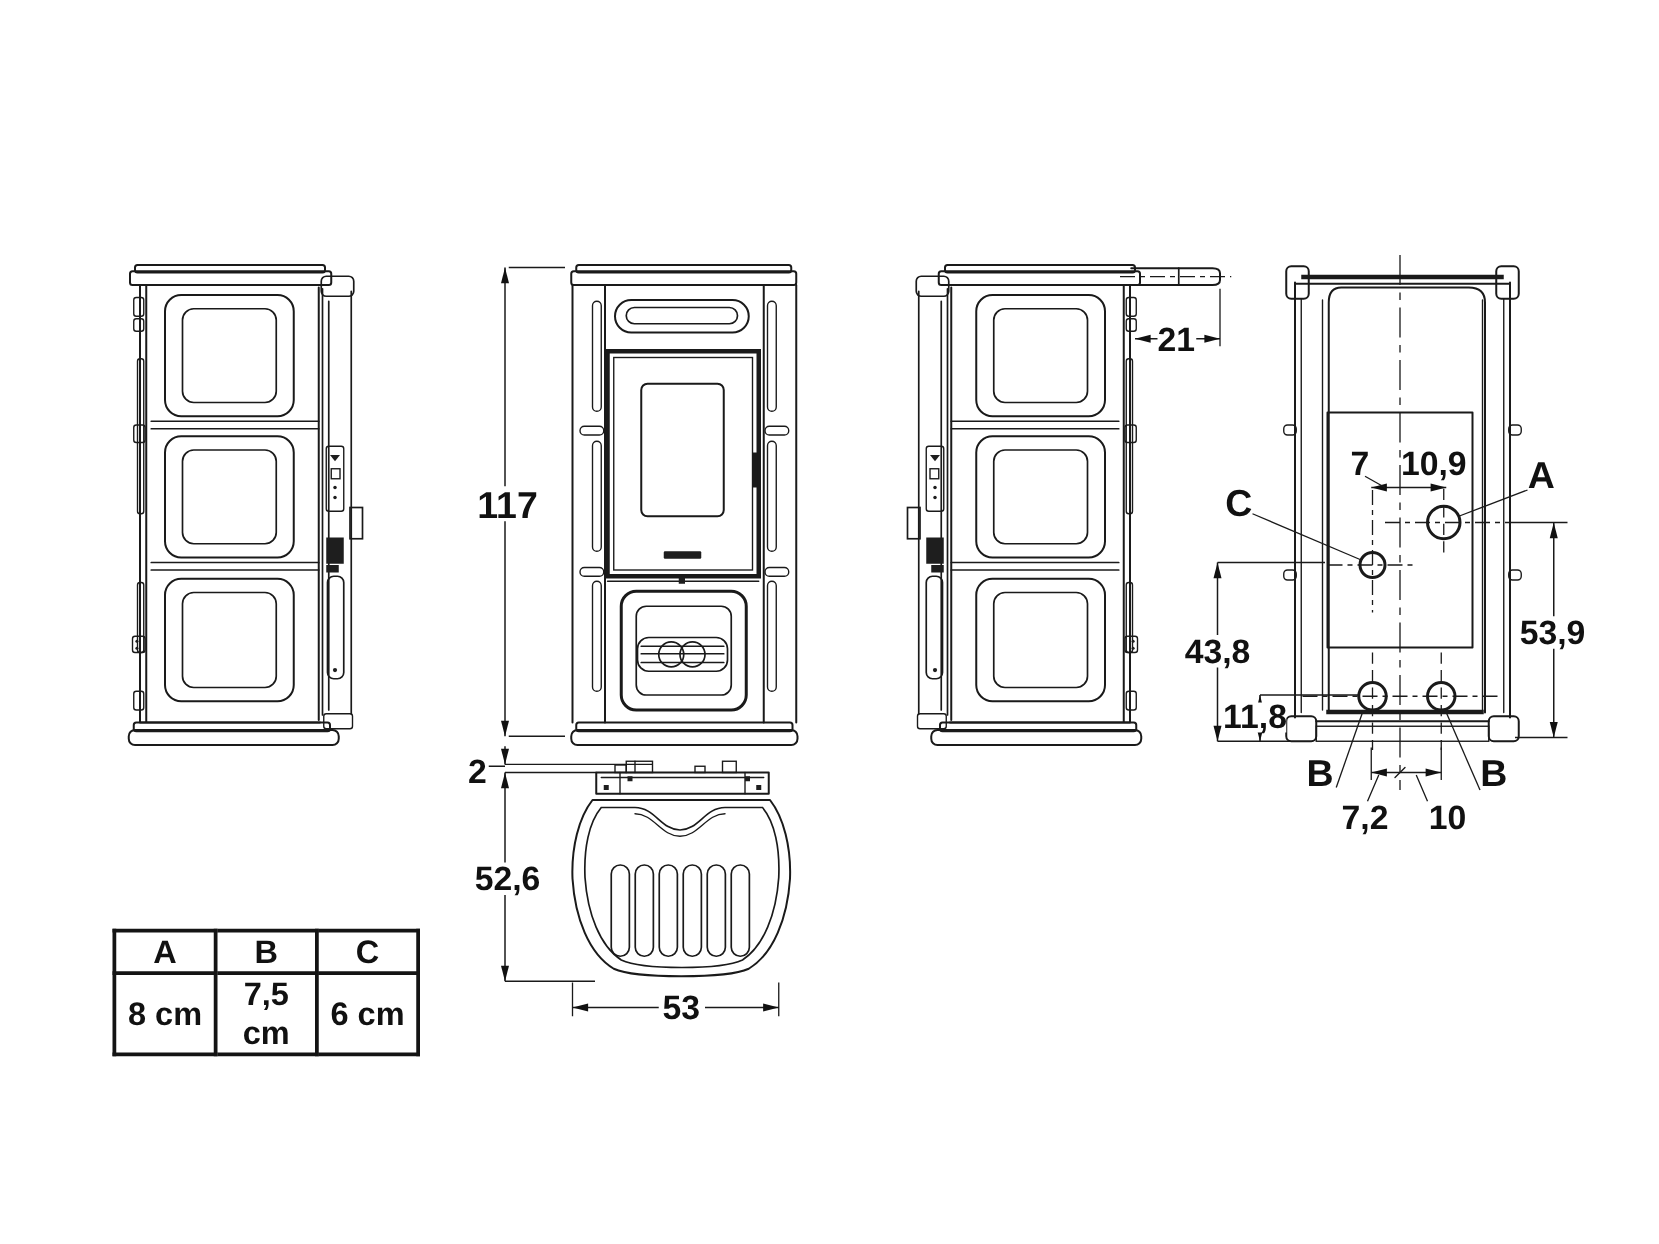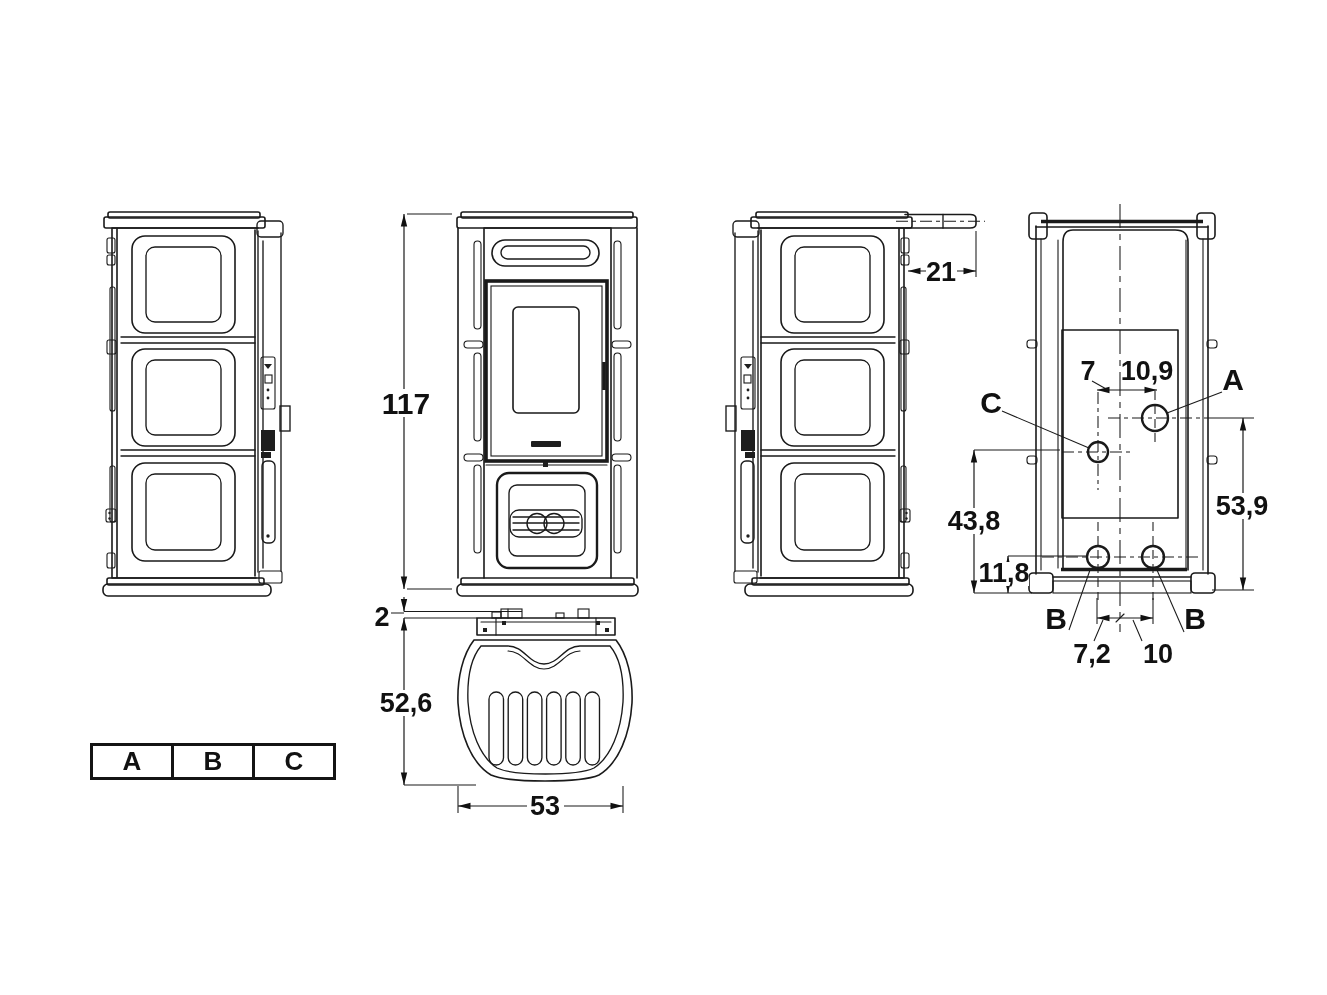--- a/index.html
+++ b/index.html
@@ -302,15 +302,20 @@
   </g>
 </svg>
 
 <table class="legend">
   <tbody>
         <tr>
     <th>A</th>
     <th>B</th>
     <th>C</th>
   </tr>
+  <tr>
+    <td>8 cm</td>
+    <td>7,5 cm</td>
+    <td>6 cm</td>
+  </tr>
 </tbody>
     </table>
 </div>
 
 </body></html>

